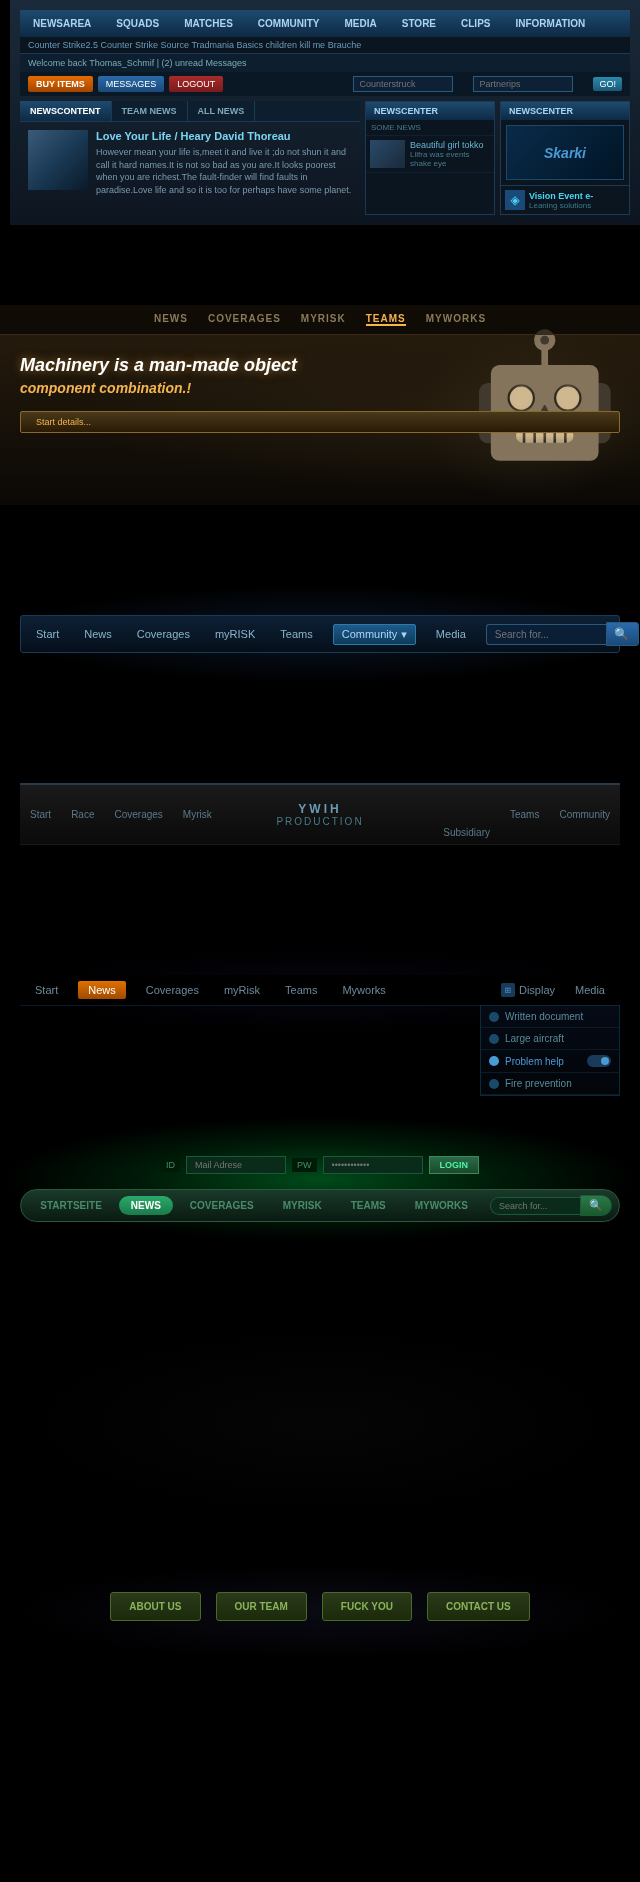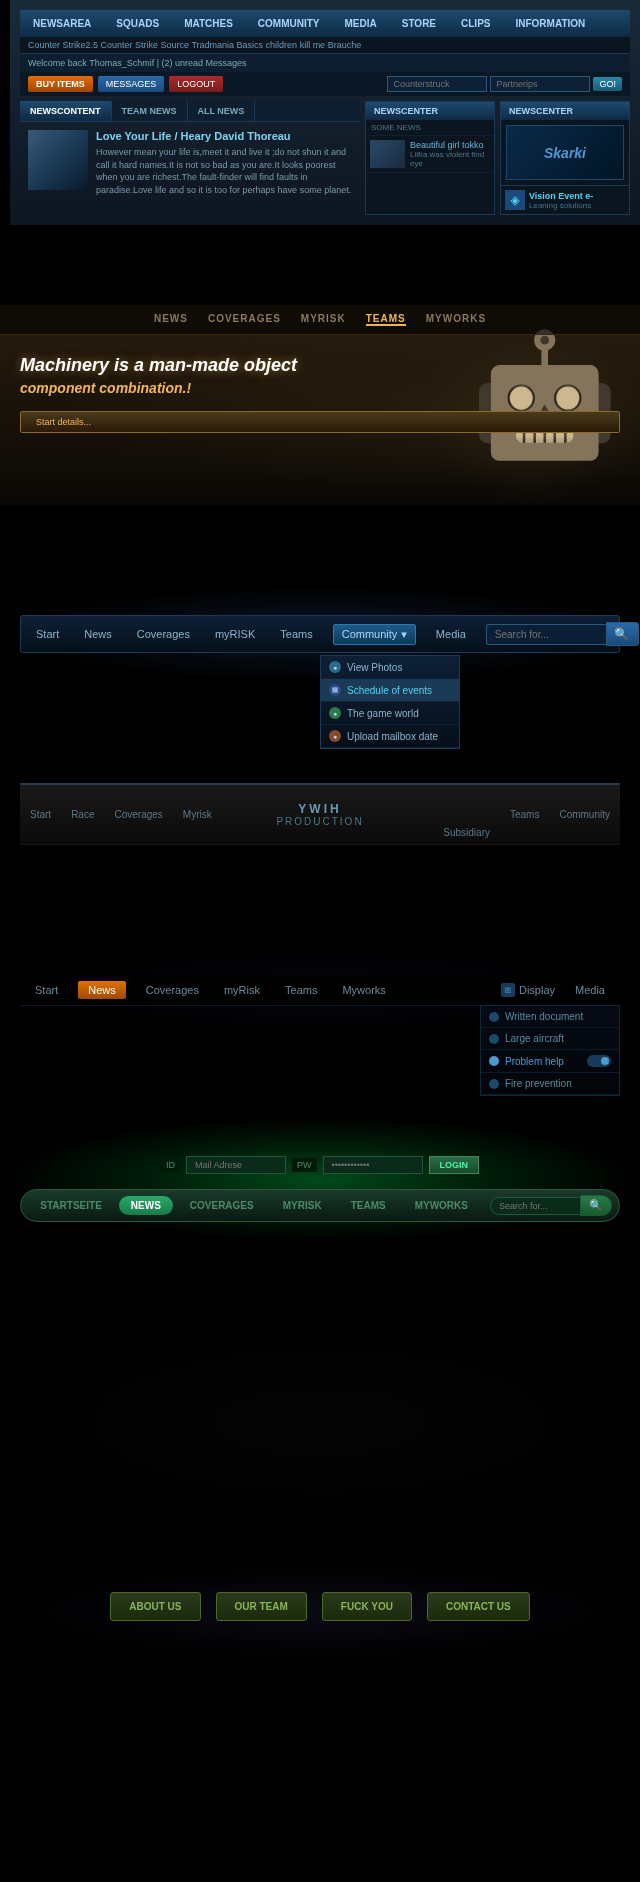--- a/index.html
+++ b/index.html
@@ -79,21 +79,21 @@
       color: #fff;
       font-size: 9px;
       padding: 3px 8px;
       border-radius: 2px;
       cursor: pointer;
     }
     .s1-search-bar {
       margin-left: auto;
       display: flex;
       align-items: center;
-      gap: 3px;
+      gap: 20px;
     }
     .s1-search-input {
       background: #0d2035;
       border: 1px solid #2a5a7a;
       color: #aac;
       font-size: 9px;
       padding: 2px 5px;
       width: 100px;
     }
     .s1-search-go {
@@ -732,21 +732,21 @@
       </div>
     </div>
 
     <div class="s1-newscenter">
       <div class="s1-newscenter-header">NEWSCENTER</div>
       <div style="padding:3px 5px; font-size:8px; color:#4a7a8a; border-bottom:1px solid #0d2035;">SOME NEWS</div>
       <div class="s1-news-item">
         <div class="s1-news-thumb"></div>
         <div>
           <div class="s1-news-title">Beautiful girl tokko</div>
-          <div class="s1-news-sub">Lilfra was violent find eye</div>
+          <div class="s1-news-sub">Lilfra was events shake eye</div>
         </div>
       </div>
     </div>
 
     <div class="s1-sponsor">
       <div class="s1-newscenter-header">NEWSCENTER</div>
       <div class="s1-sponsor-logo">
         <span class="s1-sponsor-logo-text">Skarki</span>
       </div>
       <div class="s1-sponsor-vision">
@@ -795,38 +795,20 @@
         <span>Community</span>
         <span>▾</span>
       </div>
       <div class="s3-nav-item">Media</div>
       <div class="s3-search">
         <input class="s3-search-input" placeholder="Search for..." style="">
         <div class="s3-search-btn">🔍</div>
       </div>
     </div>
 
-    <div class="s3-dropdown">
-      <div class="s3-dropdown-item">
-        <div class="s3-dropdown-icon">●</div>
-        <span>View Photos</span>
-      </div>
-      <div class="s3-dropdown-item active">
-        <div class="s3-dropdown-icon calendar">▦</div>
-        <span>Schedule of events</span>
-      </div>
-      <div class="s3-dropdown-item">
-        <div class="s3-dropdown-icon green">●</div>
-        <span>The game world</span>
-      </div>
-      <div class="s3-dropdown-item">
-        <div class="s3-dropdown-icon orange">●</div>
-        <span>Upload mailbox date</span>
-      </div>
-    </div>
   </div>
 </div>
 
 <div class="section-gap"></div>
 
 <div class="section4">
   <div class="s4-nav">
     <div class="s4-nav-item">Start</div>
     <div class="s4-nav-item">Race</div>
     <div class="s4-nav-item">Coverages</div>

